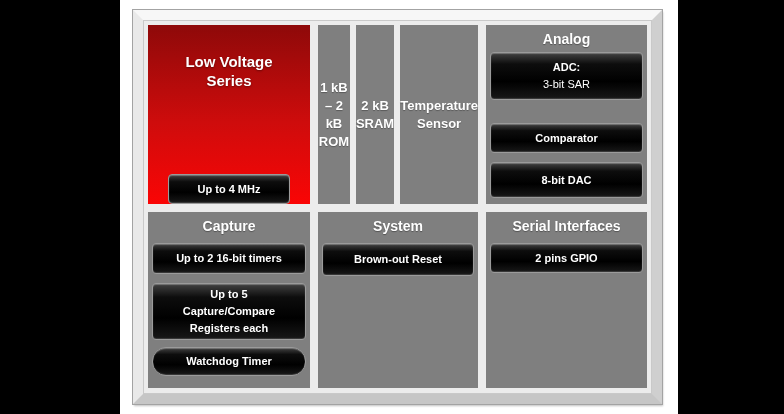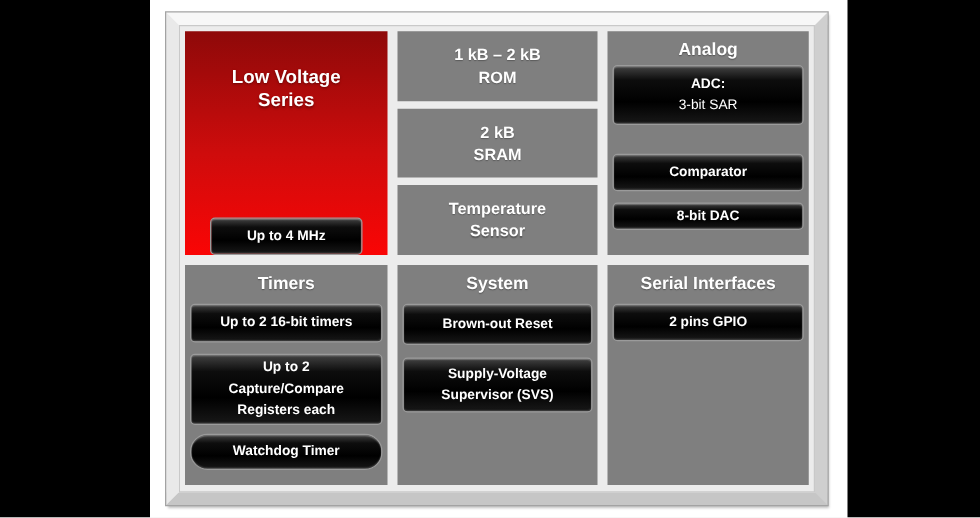--- a/index.html
+++ b/index.html
@@ -42,21 +42,21 @@
   }
   .red-section{
     background:linear-gradient(180deg,var(--red_top,#8e0909) 0%, #cf0c0c 55%, var(--red_bottom,#fa0505) 100%);
     gap:36px;
   }
   .red-title{
     font-weight:bold;font-size:15px;line-height:19px;margin-top:27px;
     text-align:center;white-space:pre-line;
     text-shadow:0 1px 2px rgba(0,0,0,.4);
   }
-  .mem-col{display:flex;flex-direction:column;gap:6px;}
+  .mem-col{display:flex;flex-direction:row;gap:6px;}
   .block{
     background:var(--section_gray,#7f7f7f);
     color:#fff;font-weight:bold;font-size:13px;line-height:18px;
     flex:1;display:flex;align-items:center;justify-content:center;
     text-align:center;white-space:pre-line;
     text-shadow:0 1px 1px rgba(0,0,0,.3);
   }
   .btn{
     box-sizing:border-box;
     background:linear-gradient(180deg,#424242 0%, #0d0d0d 24%, #000 62%, #181818 100%);
@@ -65,21 +65,21 @@
     color:#fff;font-weight:bold;font-size:11px;line-height:17px;
     display:flex;flex-direction:column;align-items:center;justify-content:center;
     text-align:center;white-space:pre-line;
     width:calc(100% - 8px);
   }
   .btn .nb{font-weight:normal;}
   
   .btn-mhz{width:122px;height:32px;margin-top:48px;}
   .btn-adc{height:48px;margin-top:5px;}
   .btn-comp{height:30px;margin-top:23px;}
-  .btn-dac{height:22px;margin-top:9px;}
+  .btn-dac{height:36px;margin-top:9px;}
   .btn-t1{height:31px;margin-top:9px;}
   .btn-t2{height:57px;margin-top:9px;}
   .btn-t3{height:29px;margin-top:7px;border-radius:14px;}
   .btn-s1{height:33px;margin-top:9px;}
   .btn-s2{height:44px;margin-top:10px;}
   .btn-g1{height:30px;margin-top:9px;}
 </style>
 </head>
 <body>
 
@@ -108,33 +108,31 @@
       <div class="section-title">Analog</div>
       <div class="btn btn-adc">
         <span>ADC:</span>
         <span class="nb">3-bit SAR</span>
       </div>
       <div class="btn btn-comp">Comparator</div>
       <div class="btn btn-dac">8-bit DAC</div>
     </div>
 
     <div class="section">
-      <div class="section-title">Timers</div>
+      <div class="section-title">Capture</div>
       <div class="btn btn-t1">Up to 2 16-bit timers</div>
-      <div class="btn btn-t2">Up to 2
+      <div class="btn btn-t2">Up to 5
 Capture/Compare
 Registers each</div>
       <div class="btn btn-t3">Watchdog Timer</div>
     </div>
 
     <div class="section">
       <div class="section-title">System</div>
       <div class="btn btn-s1">Brown-out Reset</div>
-      <div class="btn btn-s2">Supply-Voltage
-Supervisor (SVS)</div>
     </div>
 
     <div class="section">
       <div class="section-title">Serial Interfaces</div>
       <div class="btn btn-g1">2 pins GPIO</div>
     </div>
 
   </div>
 </div>
 

